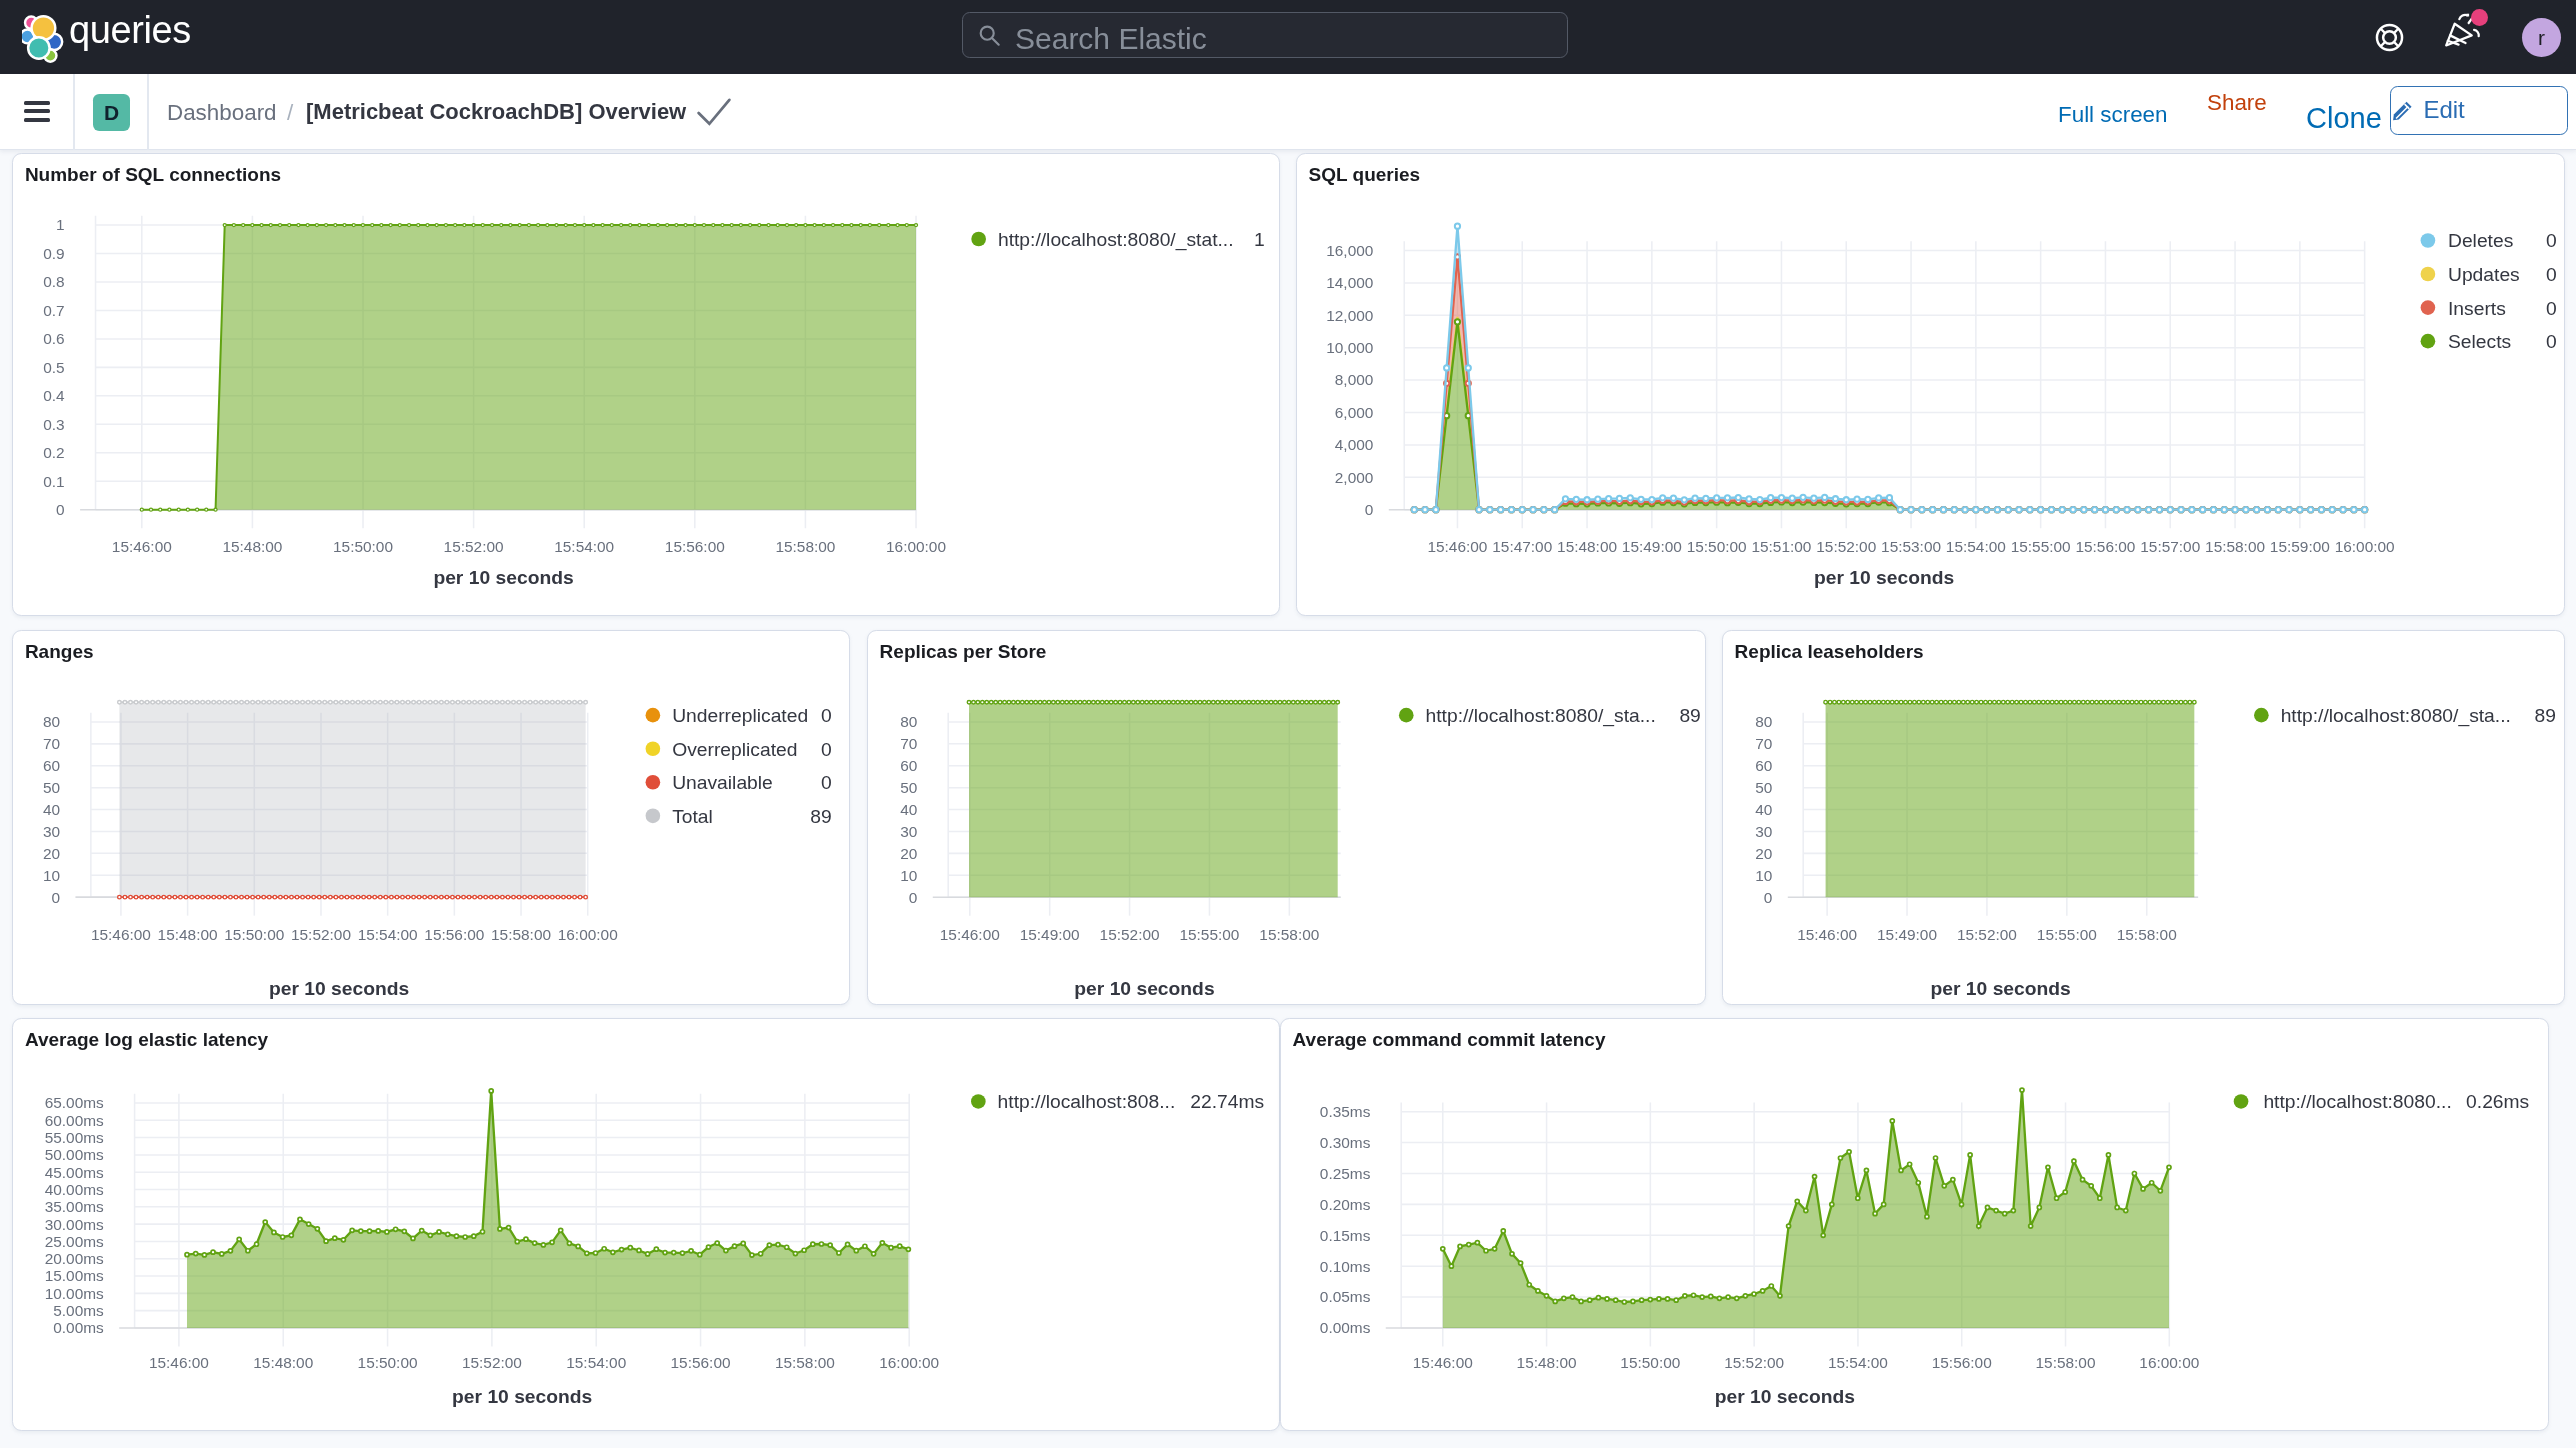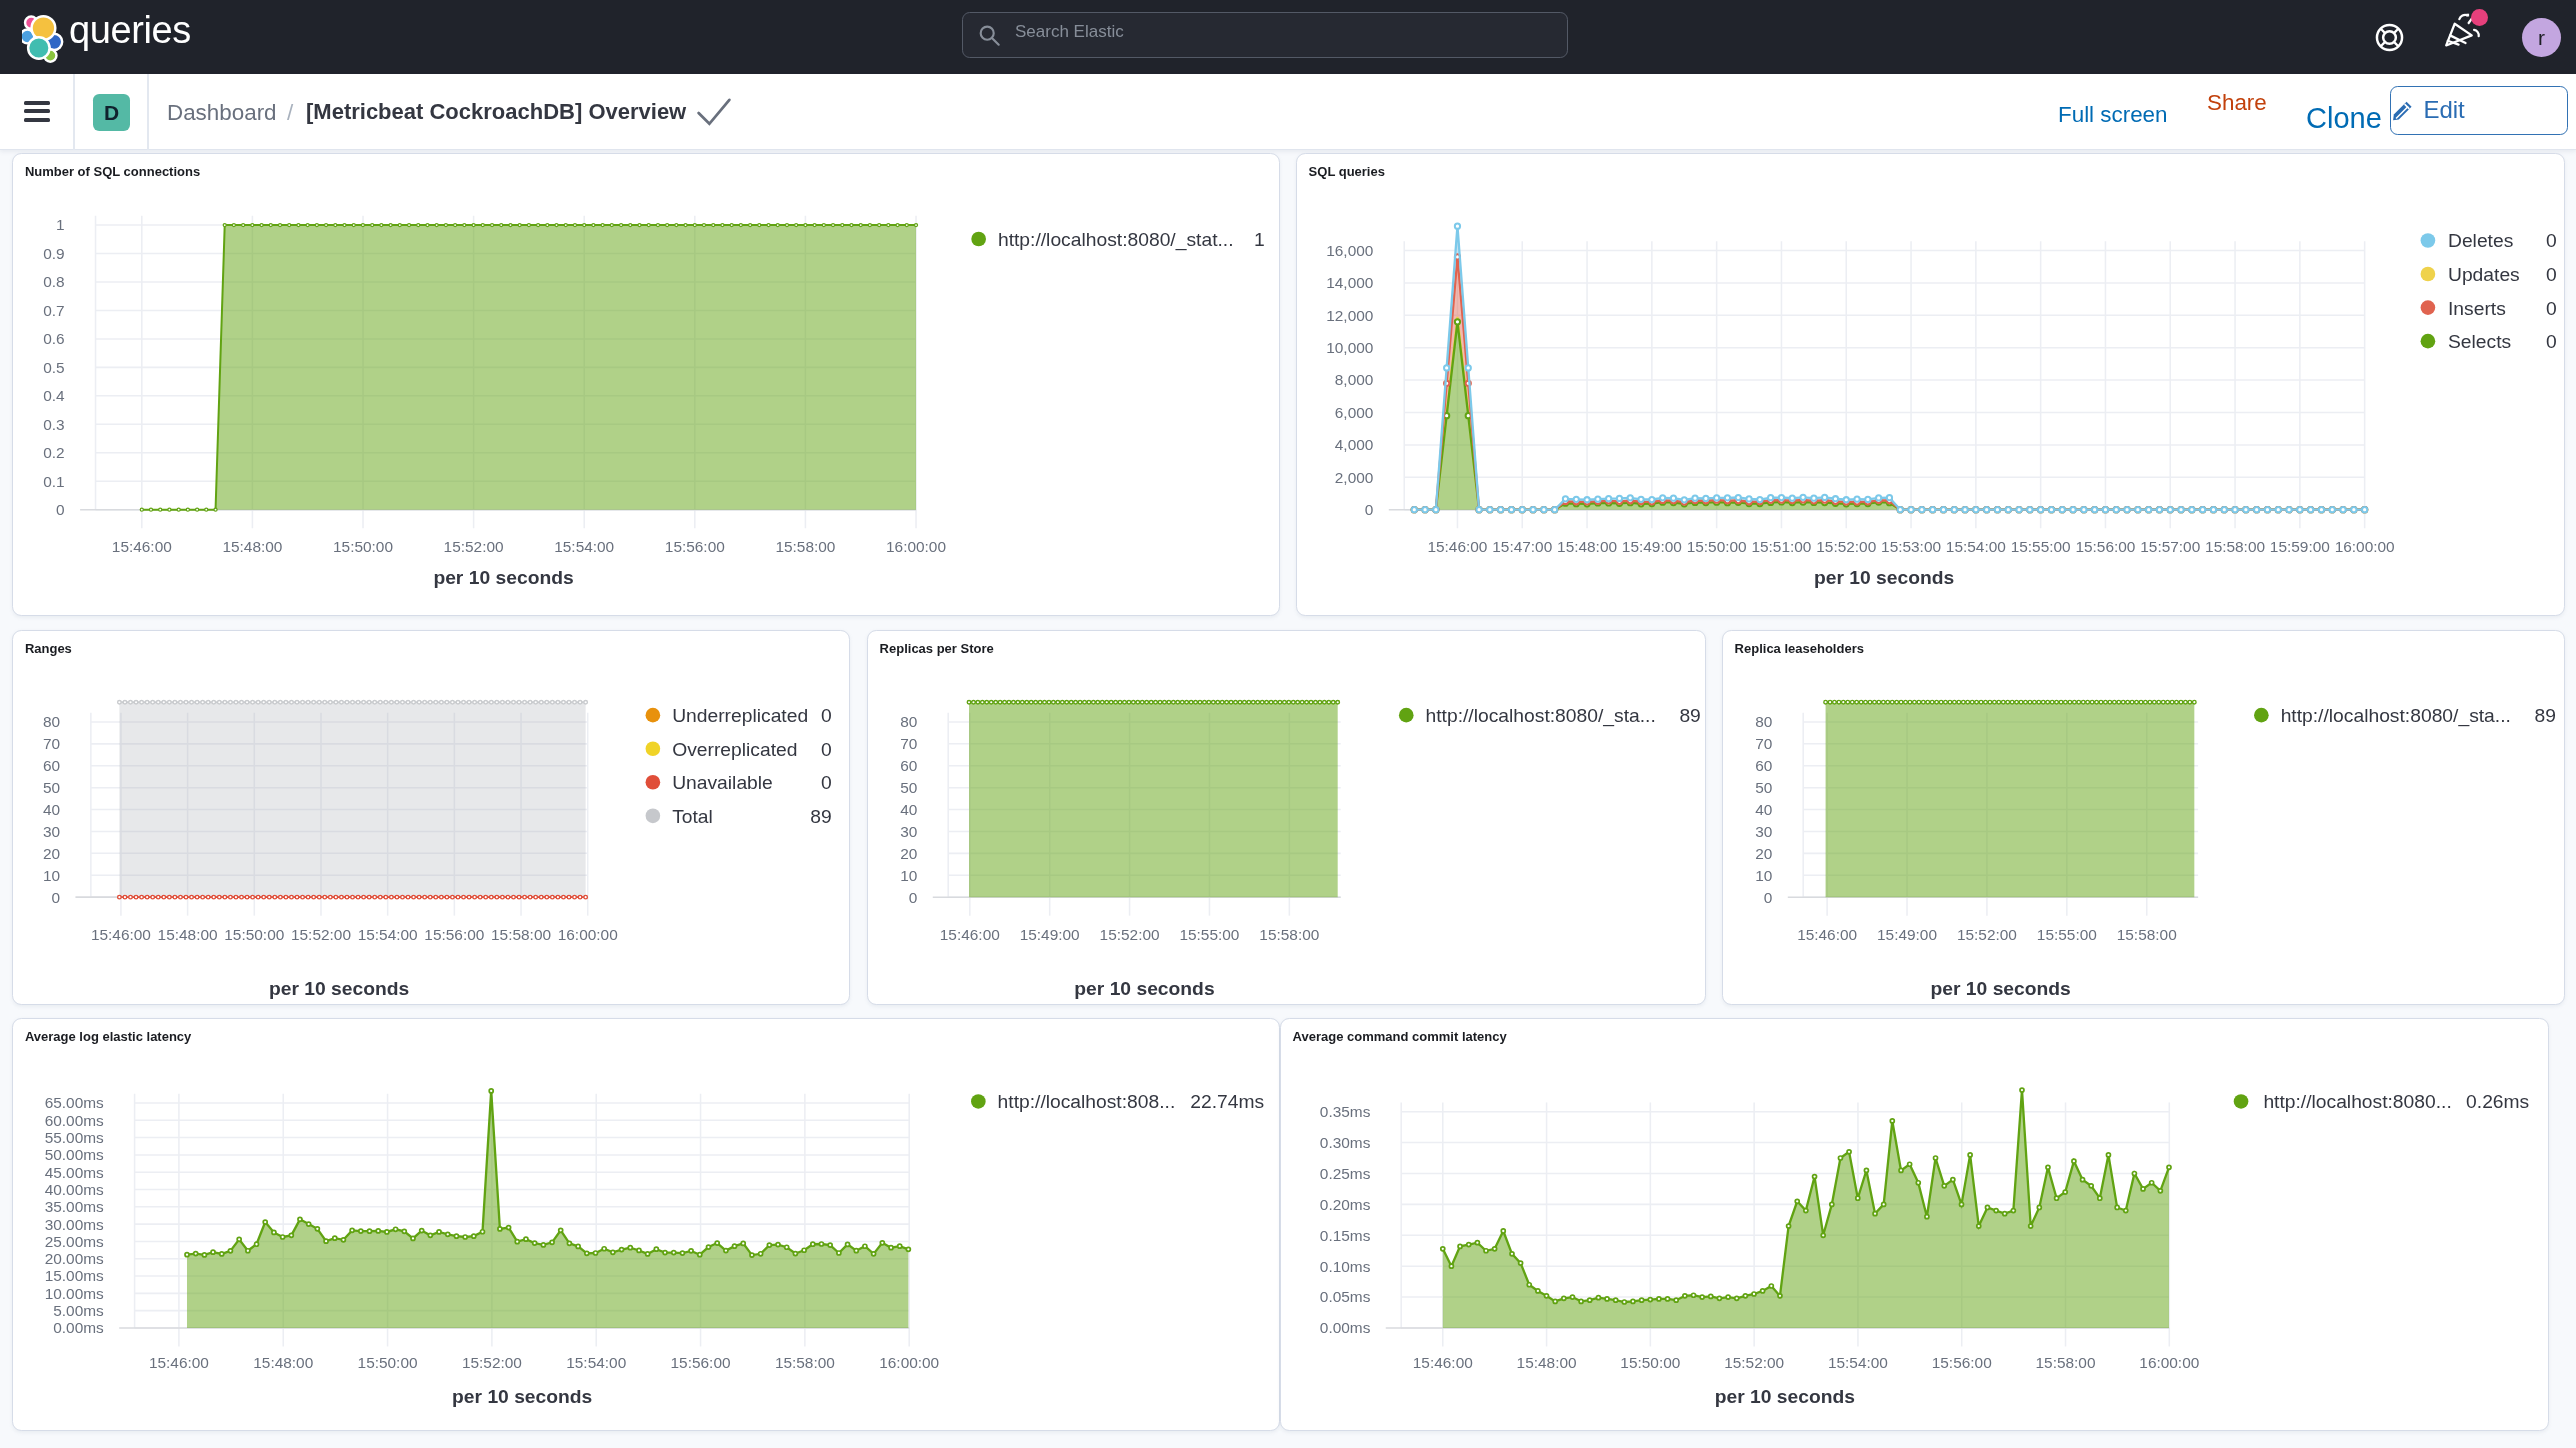--- a/index.html
+++ b/index.html
@@ -1,21 +1,21 @@
 <!DOCTYPE html>
 <html style="font-size:12.3px"><head><meta charset="utf-8"><style>
 *{margin:0;padding:0;box-sizing:border-box}
 html,body{width:2576px;height:1448px;overflow:hidden;background:#f7f9fc;font-family:"Liberation Sans",sans-serif;position:relative}
 #nav{position:absolute;left:0;top:0;width:2576px;height:74px;background:#20232b}
 #searchbox{position:absolute;left:962px;top:12.3px;width:606px;height:46px;border:1.5px solid #535966;border-radius:7.7px;background:#262932}
 #bar2{position:absolute;left:0;top:74px;width:2576px;height:76px;background:#fff;border-bottom:0.8px solid #e0e5ee;box-shadow:0 2.3px 3.9px rgba(120,135,160,0.12)}
 .hb{width:26px;height:3.9px;background:#343741;border-radius:1.5px}
 .vsep{position:absolute;top:74px;height:76px;width:1.5px;background:#e3e8f0}
 .panel{position:absolute;background:#fff;border:1.5px solid #d6dce8;border-radius:9.3px;box-shadow:0 1.5px 3.9px rgba(120,135,160,0.10)}
-.ptitle{position:absolute;left:11.6px;top:10px;font-size:13px;font-weight:bold;color:#1a1c21;z-index:2}
+.ptitle{position:absolute;left:11.6px;top:10px;font-size:19px;font-weight:bold;color:#1a1c21;z-index:2}
 svg text{font-family:"Liberation Sans",sans-serif}
 </style></head>
 <body>
 
 <div id="nav"></div>
 <svg width="49" height="54" viewBox="0 0 64 70" style="position:absolute;left:21.6px;top:10.8px">
 <g stroke="#fff" stroke-width="3.2">
 <circle cx="12" cy="15" r="8" fill="#ee5096"></circle>
 <circle cx="42" cy="40" r="10.5" fill="#2f67c6"></circle>
 <circle cx="7" cy="33" r="9" fill="#4ba0e0"></circle>
@@ -23,21 +23,21 @@
 <circle cx="28" cy="22" r="15.5" fill="#f5c13f"></circle>
 <circle cx="22" cy="48" r="14" fill="#41bdb0"></circle>
 </g>
   </svg>
 <div style="position:absolute;left:69px;top:8.5px;font-size:38px;color:#fff;letter-spacing:-0.4px">queries</div>
 <div id="searchbox"></div>
 <svg width="23" height="23" viewBox="0 0 30 30" style="position:absolute;left:978px;top:24px">
 <circle cx="12" cy="12" r="8.5" fill="none" stroke="#878e99" stroke-width="2.8"></circle>
 <line x1="18.5" y1="18.5" x2="27" y2="27" stroke="#878e99" stroke-width="2.8" stroke-linecap="round"></line>
   </svg>
-<div style="position:absolute;left:1015px;top:22.4px;font-size:17px;color:#878e99">Search Elastic</div>
+<div style="position:absolute;left:1015px;top:22.4px;font-size:30px;color:#878e99">Search Elastic</div>
 <svg width="31" height="31" viewBox="0 0 40 40" style="position:absolute;left:2374px;top:21.6px">
 <circle cx="20" cy="20" r="16.2" fill="none" stroke="#fff" stroke-width="3.2"></circle>
 <circle cx="20" cy="20" r="8.2" fill="none" stroke="#fff" stroke-width="3.2"></circle>
 <g stroke="#fff" stroke-width="3">
 <line x1="9" y1="9" x2="14" y2="14"></line>
       <line x1="31" y1="9" x2="26" y2="14"></line>
 <line x1="9" y1="31" x2="14" y2="26"></line>
       <line x1="31" y1="31" x2="26" y2="26"></line>
 </g>
   </svg>

